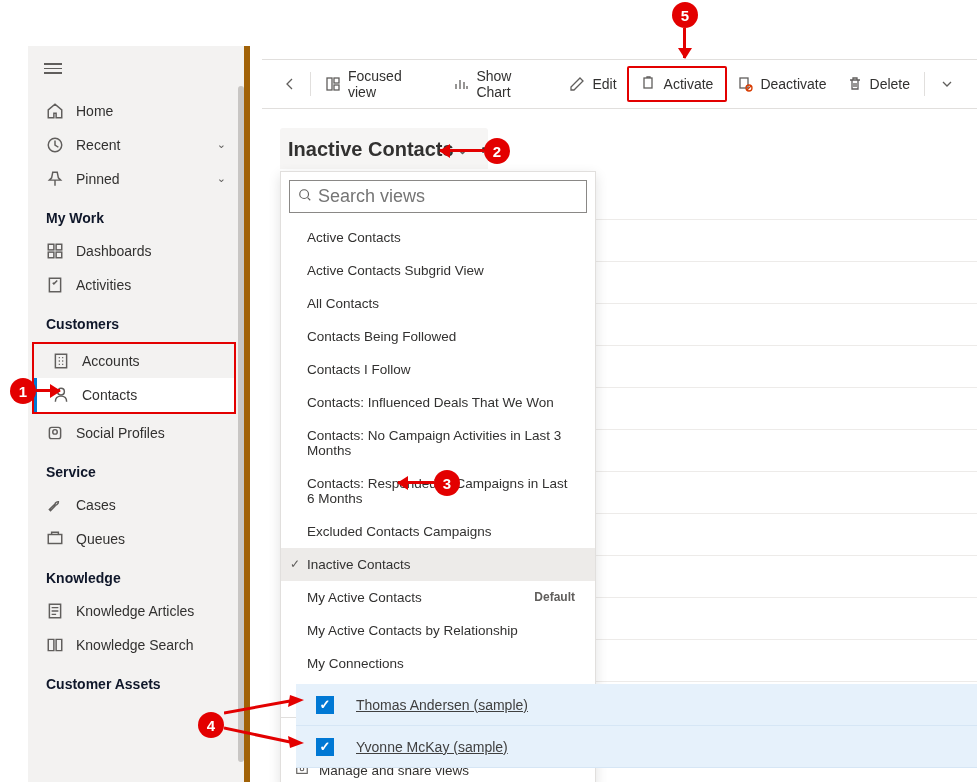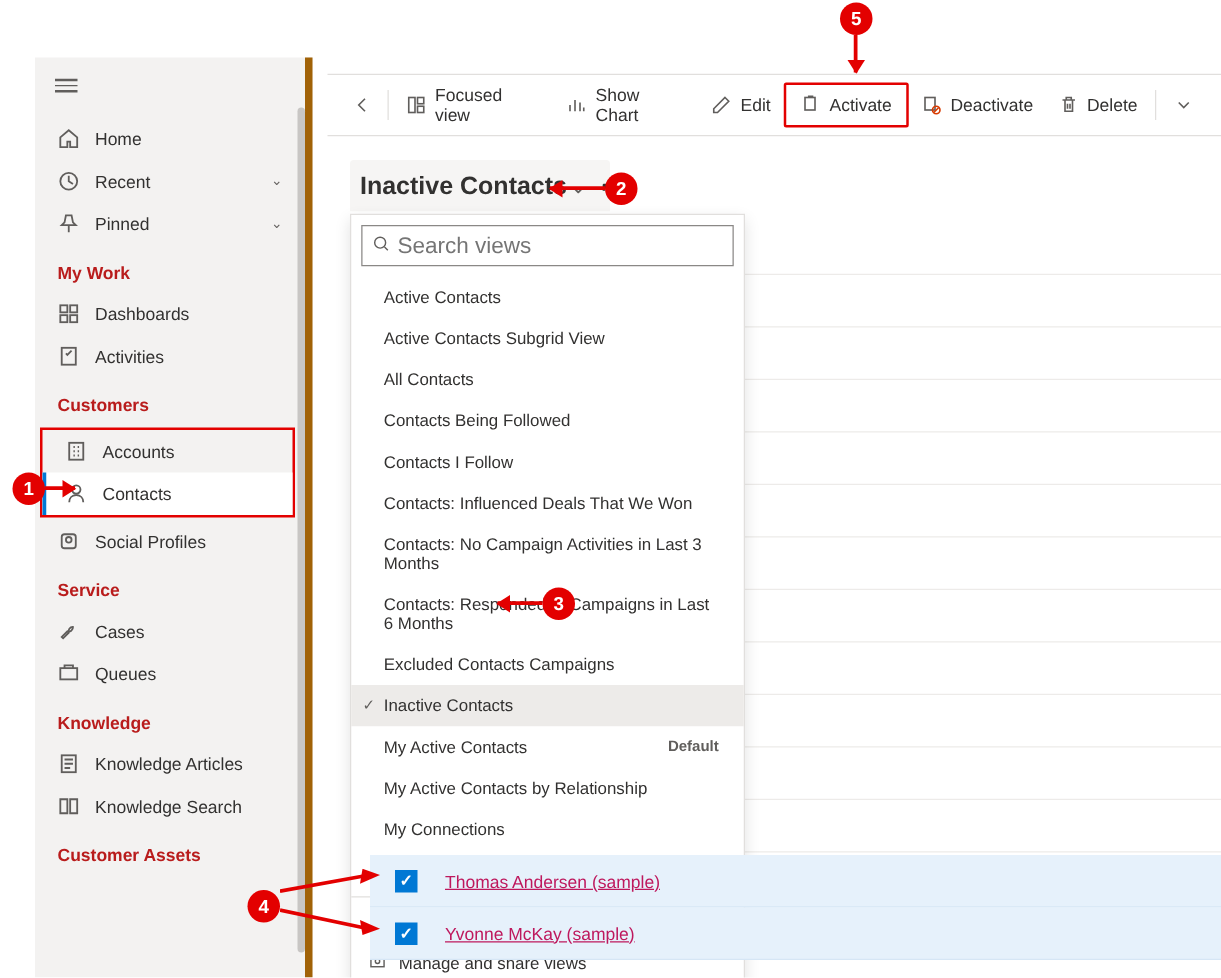--- a/index.html
+++ b/index.html
@@ -9,21 +9,21 @@
 .sidebar { position: absolute; left: 28px; top: 46px; width: 222px; height: 736px; background: #f3f2f1; border-right: 6px solid #a16207; }
 .sidebar .scroll { position: absolute; right: 0; top: 40px; bottom: 20px; width: 6px; background: #c8c6c4; border-radius: 3px; }
 .hamburger { padding: 14px 16px; }
 .hamburger-lines { display: inline-block; width: 18px; }
 .hamburger-lines span { display: block; height: 1.5px; background: #605e5c; margin: 3px 0; }
 .nav-item { display: flex; align-items: center; padding: 8px 18px; gap: 12px; cursor: pointer; color: #323130; }
 .nav-item.active { background: #fff; border-left: 3px solid #0078d4; padding-left: 15px; }
 .nav-item .icon { width: 18px; height: 18px; flex-shrink: 0; display: flex; align-items: center; justify-content: center; }
 .nav-item .label { flex: 1; }
 .nav-item .chev { color: #605e5c; font-size: 11px; }
-.section-header { font-weight: 600; padding: 14px 18px 8px; color: #b91c1c; font-size: 14px; }
+.section-header { font-weight: 600; padding: 14px 18px 8px; color: #0f172a; font-size: 14px; }
 .group-box { border: 2.5px solid #e30000; margin: 2px 8px 2px 4px; }
 svg { stroke: #605e5c; stroke-width: 1.3; fill: none; }
 
 
 .cmdbar { position: absolute; left: 262px; right: 0; top: 59px; height: 50px; border-top: 1px solid #e1dfdd; border-bottom: 1px solid #e1dfdd; display: flex; align-items: center; padding: 0 12px; gap: 0; background: #fff; }
 .cmd { display: inline-flex; align-items: center; gap: 7px; padding: 6px 10px; cursor: pointer; color: #323130; border-radius: 2px; }
 .cmd .icon { width: 16px; height: 16px; display: flex; }
 .cmd.back { padding: 6px 8px; }
 .cmd-sep { width: 1px; height: 24px; background: #e1dfdd; margin: 0 4px; }
 .cmd.boxed { border: 2.5px solid #e30000; padding: 8px 12px; }
@@ -44,21 +44,21 @@
 
 
 .ghost-rows { position: absolute; left: 0; right: 0; top: 50px; }
 .ghost-row { height: 42px; border-bottom: 1px solid #edebe9; }
 
 
 .contact-rows { position: absolute; left: 16px; right: 0; top: 556px; }
 .contact-row { background: #e6f1fb; border-bottom: 1px solid #d6e6f5; height: 42px; display: flex; align-items: center; padding-left: 20px; gap: 22px; }
 .chk { width: 18px; height: 18px; background: #0078d4; display: flex; align-items: center; justify-content: center; }
 .chk::after { content: "✓"; color: #fff; font-size: 13px; font-weight: bold; }
-.contact-row a { color: #be185d; text-decoration: underline; }
+.contact-row a { color: #404040; text-decoration: underline; }
 
 
 .callout { position: absolute; width: 26px; height: 26px; border-radius: 50%; background: #e30000; color: #fff; font-weight: bold; display: flex; align-items: center; justify-content: center; font-size: 15px; z-index: 100; }
 .arrow-r { position: absolute; z-index: 99; }
 .arrow-r .line { height: 3px; background: #e30000; }
 .arrow-r .head { width: 0; height: 0; border-top: 7px solid transparent; border-bottom: 7px solid transparent; border-left: 11px solid #e30000; position: absolute; right: -1px; top: -5.5px; }
 .arrow-l { position: absolute; z-index: 99; }
 .arrow-l .line { height: 3px; background: #e30000; }
 .arrow-l .head { width: 0; height: 0; border-top: 7px solid transparent; border-bottom: 7px solid transparent; border-right: 11px solid #e30000; position: absolute; left: -1px; top: -5.5px; }
 .arrow-d { position: absolute; z-index: 99; }

